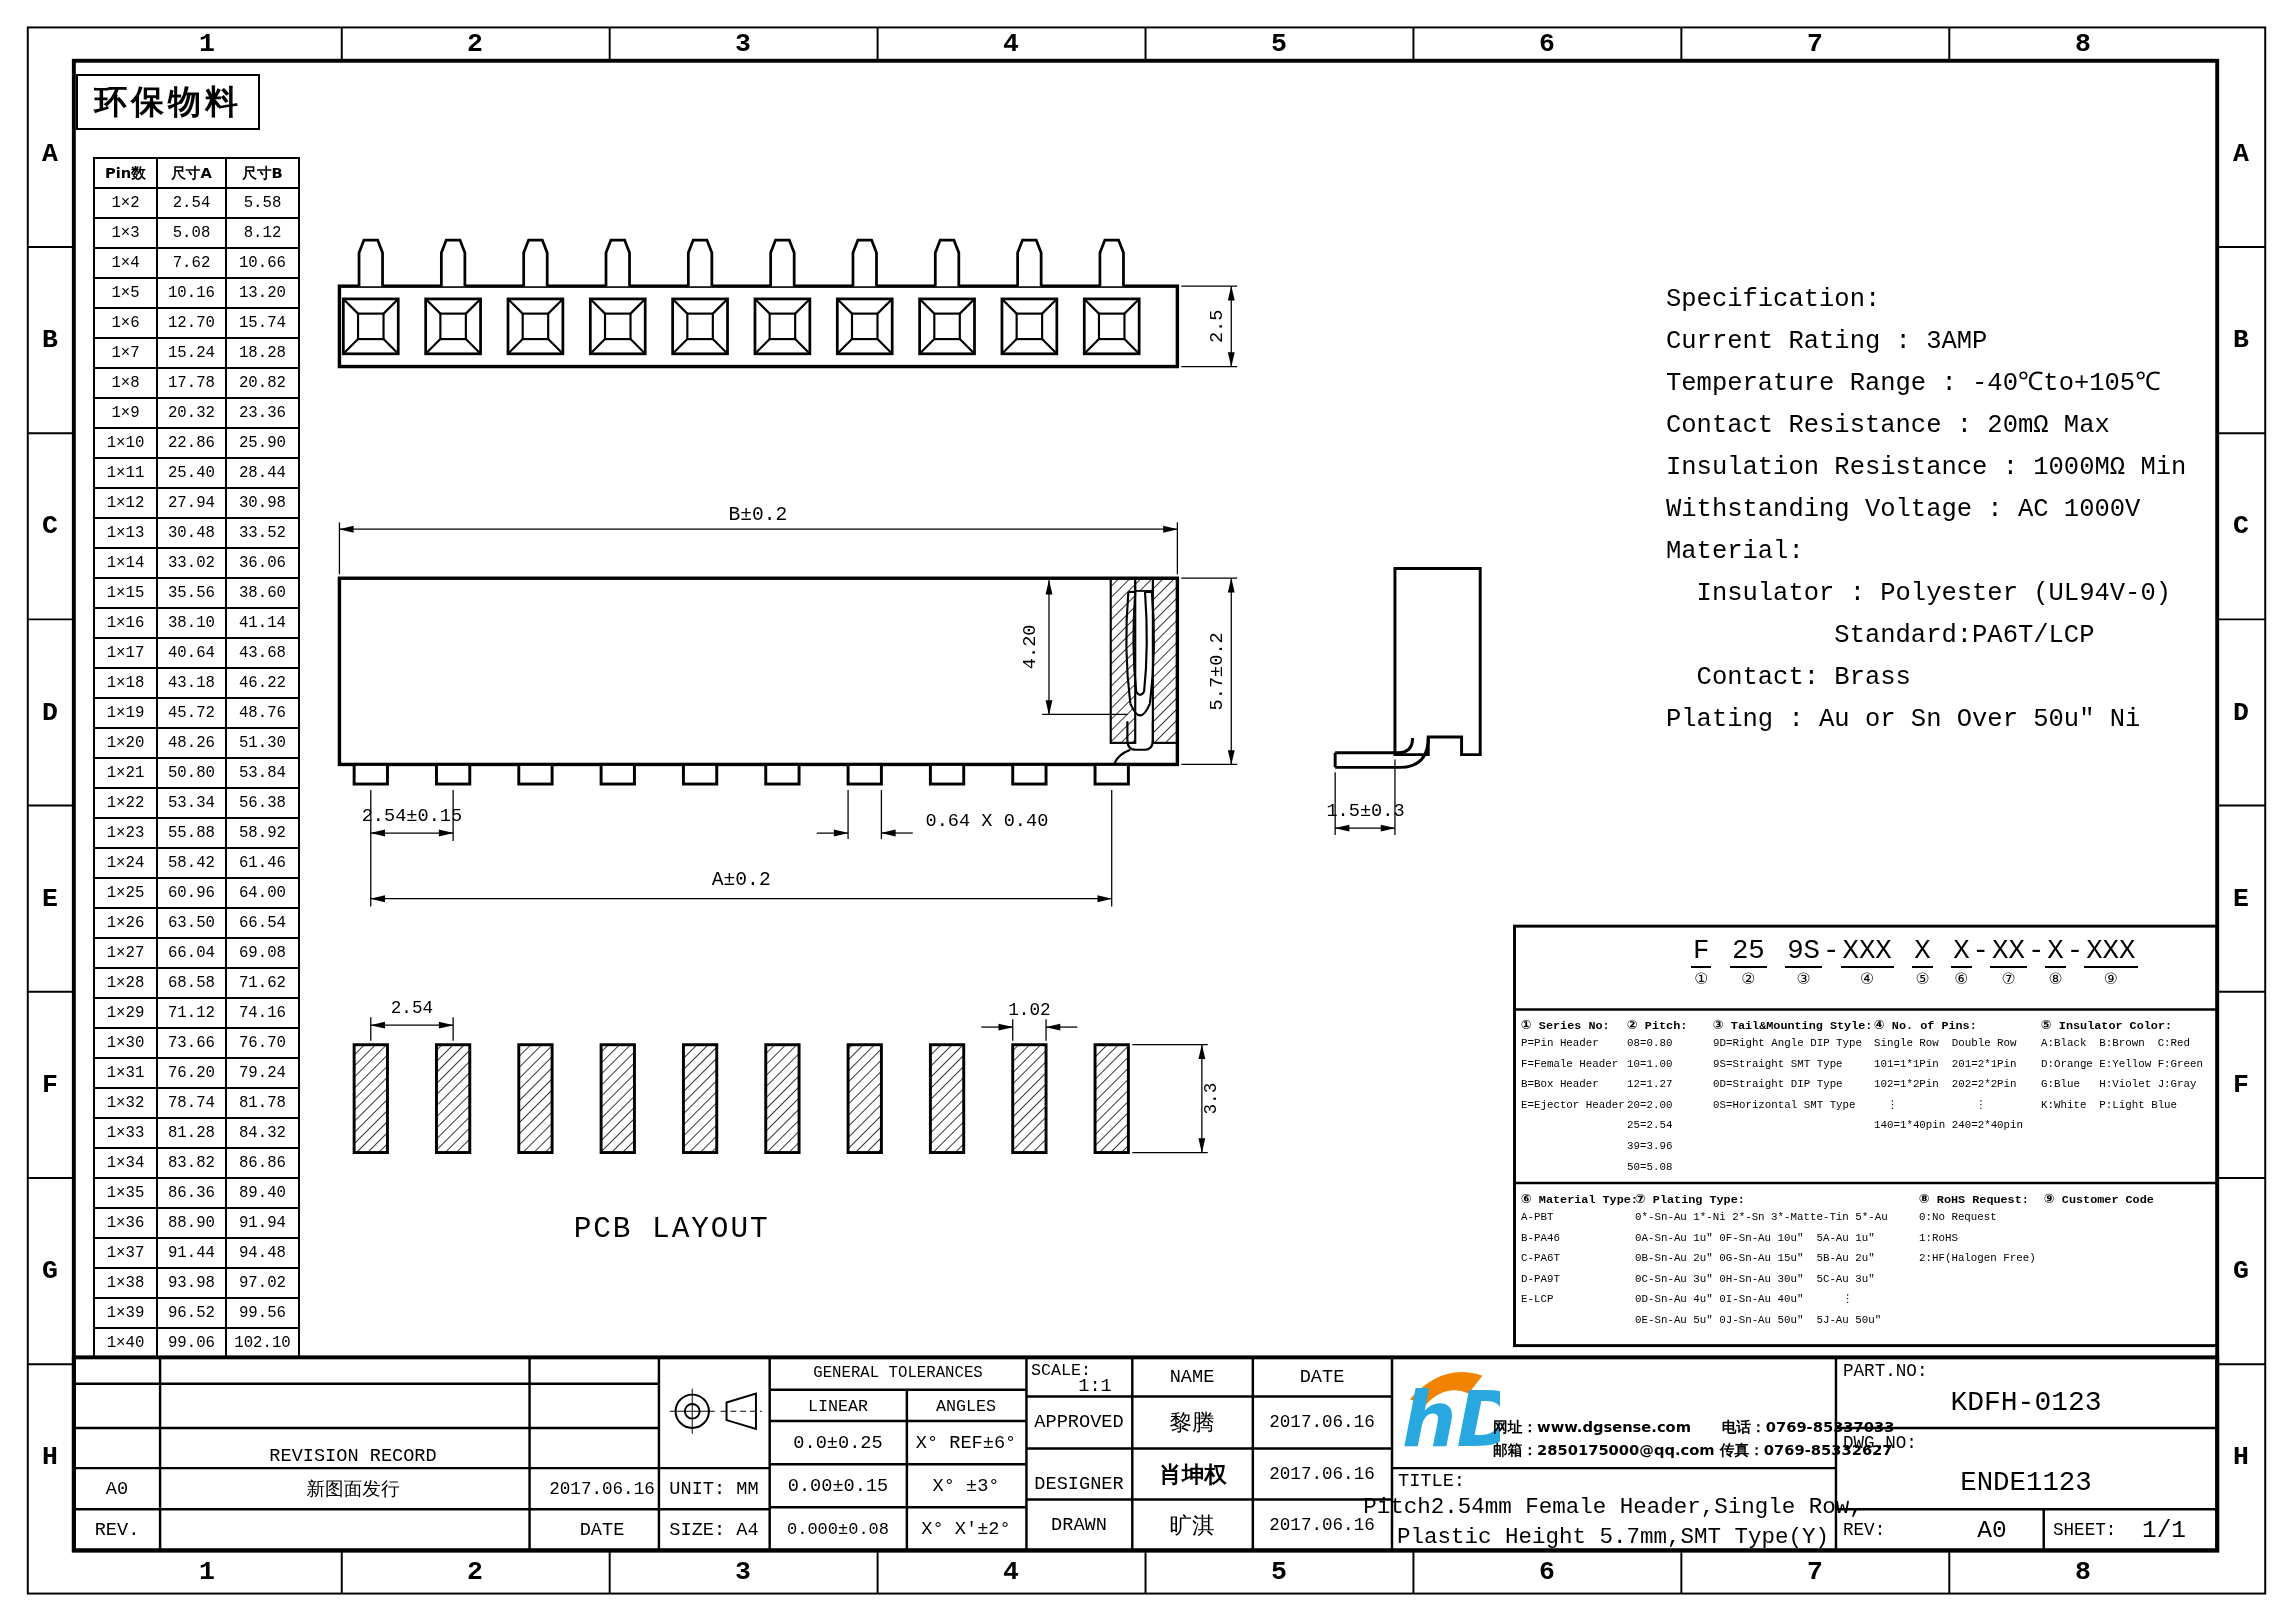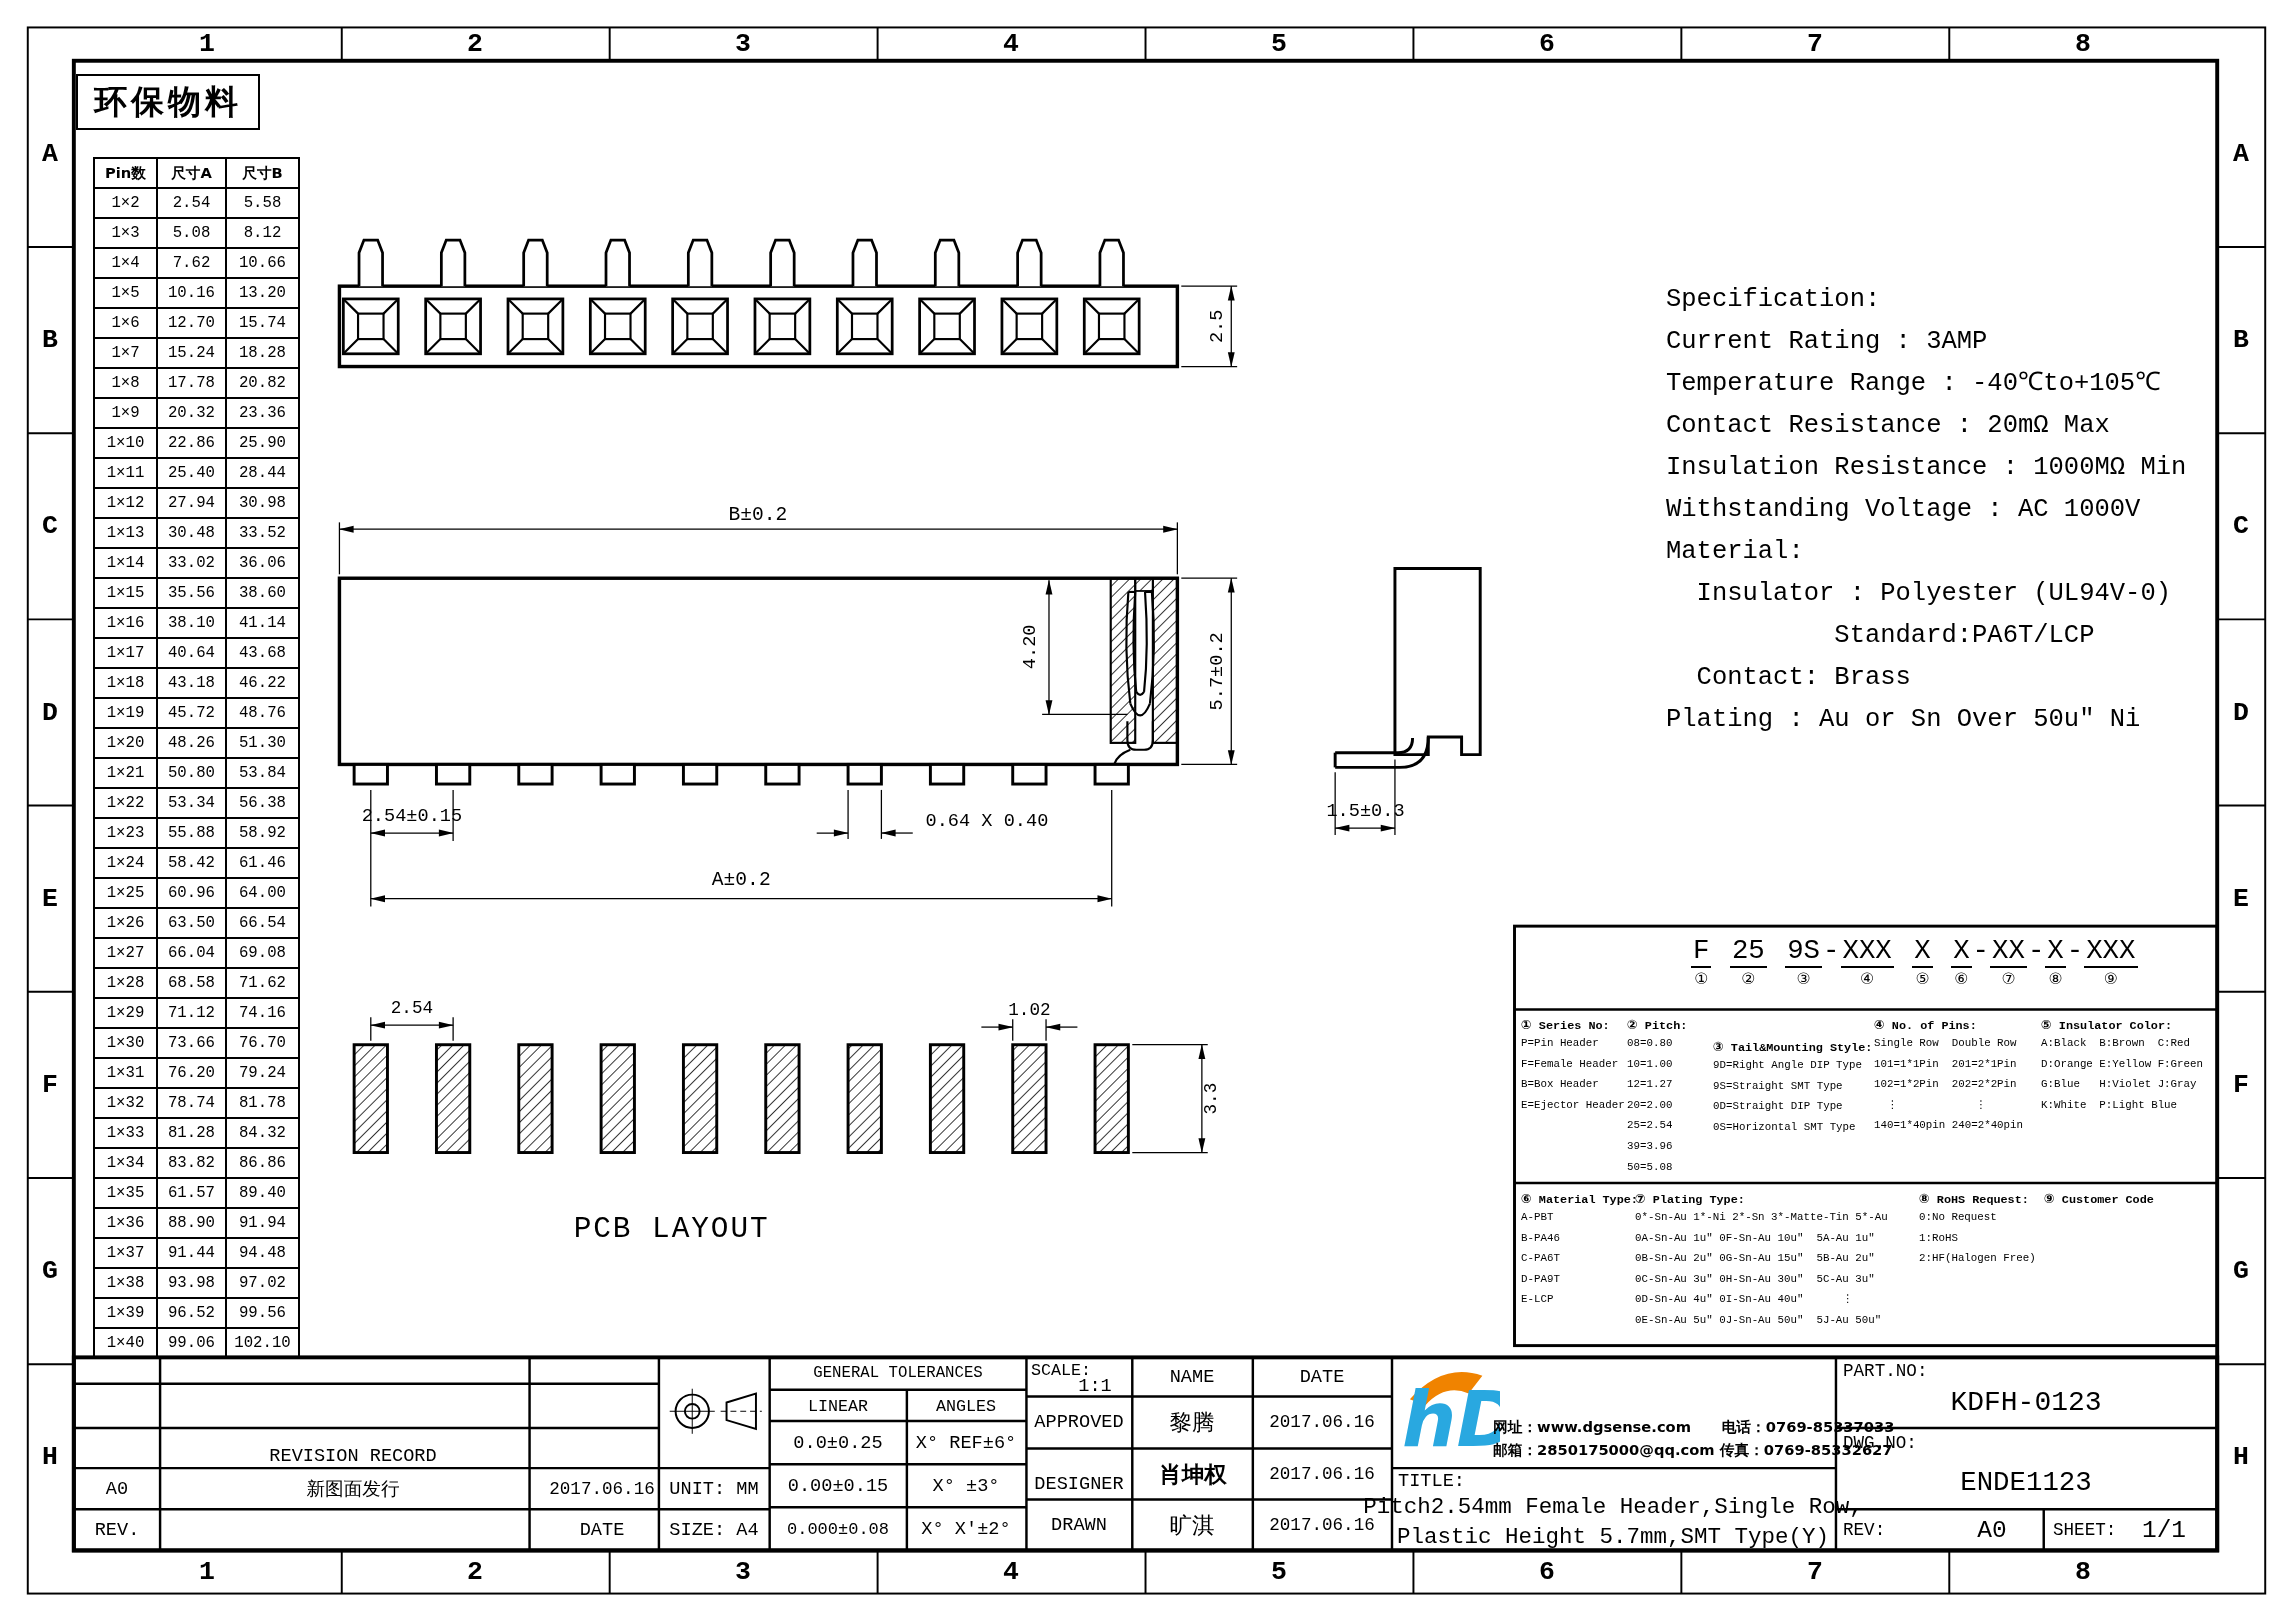--- a/index.html
+++ b/index.html
@@ -510,21 +510,21 @@
           <td>81.28</td>
           <td>84.32</td>
         </tr>
         <tr>
           <td>1×34</td>
           <td>83.82</td>
           <td>86.86</td>
         </tr>
         <tr>
           <td>1×35</td>
-          <td>61.57</td>
+          <td>86.36</td>
           <td>89.40</td>
         </tr>
         <tr>
           <td>1×36</td>
           <td>88.90</td>
           <td>91.94</td>
         </tr>
         <tr>
           <td>1×37</td>
           <td>91.44</td>
@@ -547,21 +547,21 @@
         </tr>
       </tbody>
   </table>
 
   <div id="spec" class="abs"><div class="spec-line">Specification:</div><div class="spec-line">Current Rating : 3AMP</div><div class="spec-line">Temperature Range : -40℃to+105℃</div><div class="spec-line">Contact Resistance : 20mΩ Max</div><div class="spec-line">Insulation Resistance : 1000MΩ Min</div><div class="spec-line">Withstanding Voltage : AC 1000V</div><div class="spec-line">Material:</div><div class="spec-line">  Insulator : Polyester (UL94V-0)</div><div class="spec-line">           Standard:PA6T/LCP</div><div class="spec-line">  Contact: Brass</div><div class="spec-line">Plating : Au or Sn Over 50u″ Ni</div></div>
 
   <div id="part-code" class="abs"><div class="code-seg"><span class="code-txt">F</span><span class="code-mark">①</span></div><span class="code-sep"> </span><div class="code-seg"><span class="code-txt">25</span><span class="code-mark">②</span></div><span class="code-sep"> </span><div class="code-seg"><span class="code-txt">9S</span><span class="code-mark">③</span></div><span class="code-sep">-</span><div class="code-seg"><span class="code-txt">XXX</span><span class="code-mark">④</span></div><span class="code-sep"> </span><div class="code-seg"><span class="code-txt">X</span><span class="code-mark">⑤</span></div><span class="code-sep"> </span><div class="code-seg"><span class="code-txt">X</span><span class="code-mark">⑥</span></div><span class="code-sep">-</span><div class="code-seg"><span class="code-txt">XX</span><span class="code-mark">⑦</span></div><span class="code-sep">-</span><div class="code-seg"><span class="code-txt">X</span><span class="code-mark">⑧</span></div><span class="code-sep">-</span><div class="code-seg"><span class="code-txt">XXX</span><span class="code-mark">⑨</span></div></div>
   <div id="legend">
       <div class="legend-sec" style="left: 1521px; top: 1017px;"><div class="legend-title"><span class="mark">①</span> Series No:</div><div class="legend-line">P=Pin Header</div><div class="legend-line">F=Female Header</div><div class="legend-line">B=Box Header</div><div class="legend-line">E=Ejector Header</div></div>
       <div class="legend-sec" style="left: 1627px; top: 1017px;"><div class="legend-title"><span class="mark">②</span> Pitch:</div><div class="legend-line">08=0.80</div><div class="legend-line">10=1.00</div><div class="legend-line">12=1.27</div><div class="legend-line">20=2.00</div><div class="legend-line">25=2.54</div><div class="legend-line">39=3.96</div><div class="legend-line">50=5.08</div></div>
-      <div class="legend-sec" style="left: 1713px; top: 1017px; margin-top: 22px;"><div class="legend-title"><span class="mark">③</span> Tail&amp;Mounting Style:</div><div class="legend-line">9D=Right Angle DIP Type</div><div class="legend-line">9S=Straight SMT Type</div><div class="legend-line">0D=Straight DIP Type</div><div class="legend-line">0S=Horizontal SMT Type</div></div>
+      <div class="legend-sec" style="left: 1713px; top: 1017px;"><div class="legend-title"><span class="mark">③</span> Tail&amp;Mounting Style:</div><div class="legend-line">9D=Right Angle DIP Type</div><div class="legend-line">9S=Straight SMT Type</div><div class="legend-line">0D=Straight DIP Type</div><div class="legend-line">0S=Horizontal SMT Type</div></div>
       <div class="legend-sec" style="left: 1874px; top: 1017px;"><div class="legend-title"><span class="mark">④</span> No. of Pins:</div><div class="legend-line">Single Row  Double Row</div><div class="legend-line">101=1*1Pin  201=2*1Pin</div><div class="legend-line">102=1*2Pin  202=2*2Pin</div><div class="legend-line">  ⋮            ⋮</div><div class="legend-line">140=1*40pin 240=2*40pin</div></div>
       <div class="legend-sec" style="left: 2041px; top: 1017px;"><div class="legend-title"><span class="mark">⑤</span> Insulator Color:</div><div class="legend-line">A:Black  B:Brown  C:Red</div><div class="legend-line">D:Orange E:Yellow F:Green</div><div class="legend-line">G:Blue   H:Violet J:Gray</div><div class="legend-line">K:White  P:Light Blue</div></div>
       <div class="legend-sec" style="left: 1521px; top: 1191px;"><div class="legend-title"><span class="mark">⑥</span> Material Type:</div><div class="legend-line">A-PBT</div><div class="legend-line">B-PA46</div><div class="legend-line">C-PA6T</div><div class="legend-line">D-PA9T</div><div class="legend-line">E-LCP</div></div>
       <div class="legend-sec" style="left: 1635px; top: 1191px;"><div class="legend-title"><span class="mark">⑦</span> Plating Type:</div><div class="legend-line">0*-Sn-Au 1*-Ni 2*-Sn 3*-Matte-Tin 5*-Au</div><div class="legend-line">0A-Sn-Au 1u″ 0F-Sn-Au 10u″  5A-Au 1u″</div><div class="legend-line">0B-Sn-Au 2u″ 0G-Sn-Au 15u″  5B-Au 2u″</div><div class="legend-line">0C-Sn-Au 3u″ 0H-Sn-Au 30u″  5C-Au 3u″</div><div class="legend-line">0D-Sn-Au 4u″ 0I-Sn-Au 40u″      ⋮</div><div class="legend-line">0E-Sn-Au 5u″ 0J-Sn-Au 50u″  5J-Au 50u″</div></div>
       <div class="legend-sec" style="left: 1919px; top: 1191px;"><div class="legend-title"><span class="mark">⑧</span> RoHS Request:</div><div class="legend-line">0:No Request</div><div class="legend-line">1:RoHS</div><div class="legend-line">2:HF(Halogen Free)</div></div>
       <div class="legend-sec" style="left: 2044px; top: 1191px;"><div class="legend-title"><span class="mark">⑨</span> Customer Code</div></div>
     </div>
 
   <div class="abs ctr tb" style="left:117px;top:1530px;font-size:18.6px">REV.</div>
   <div class="abs ctr tb" style="left:353px;top:1456px;font-size:18.6px">REVISION RECORD</div>

